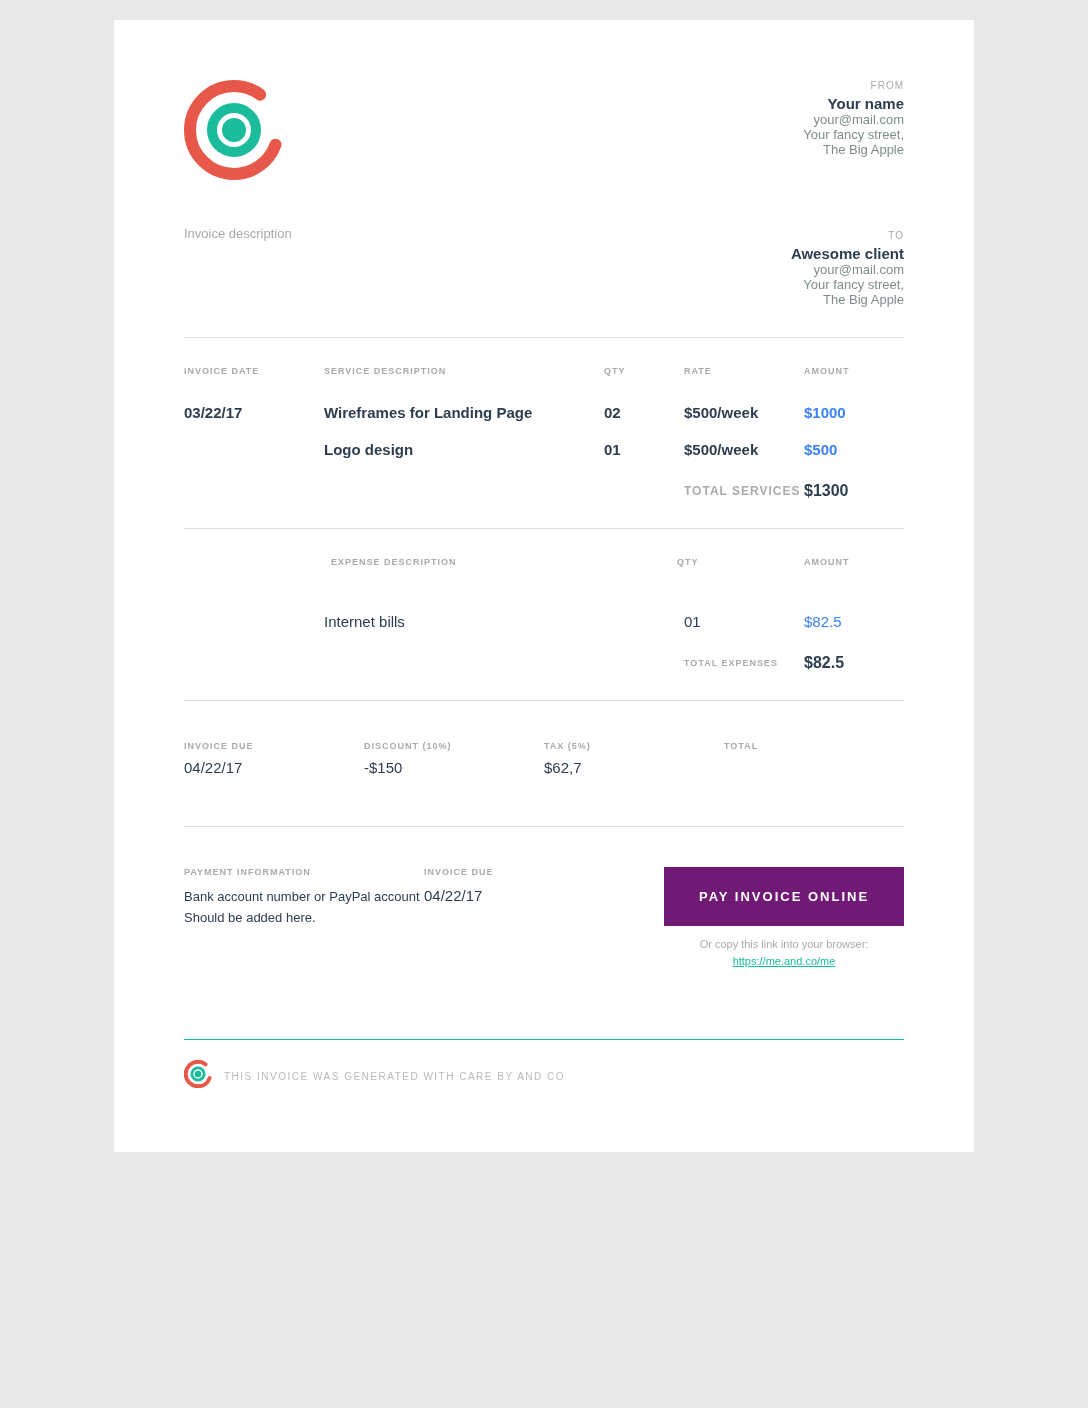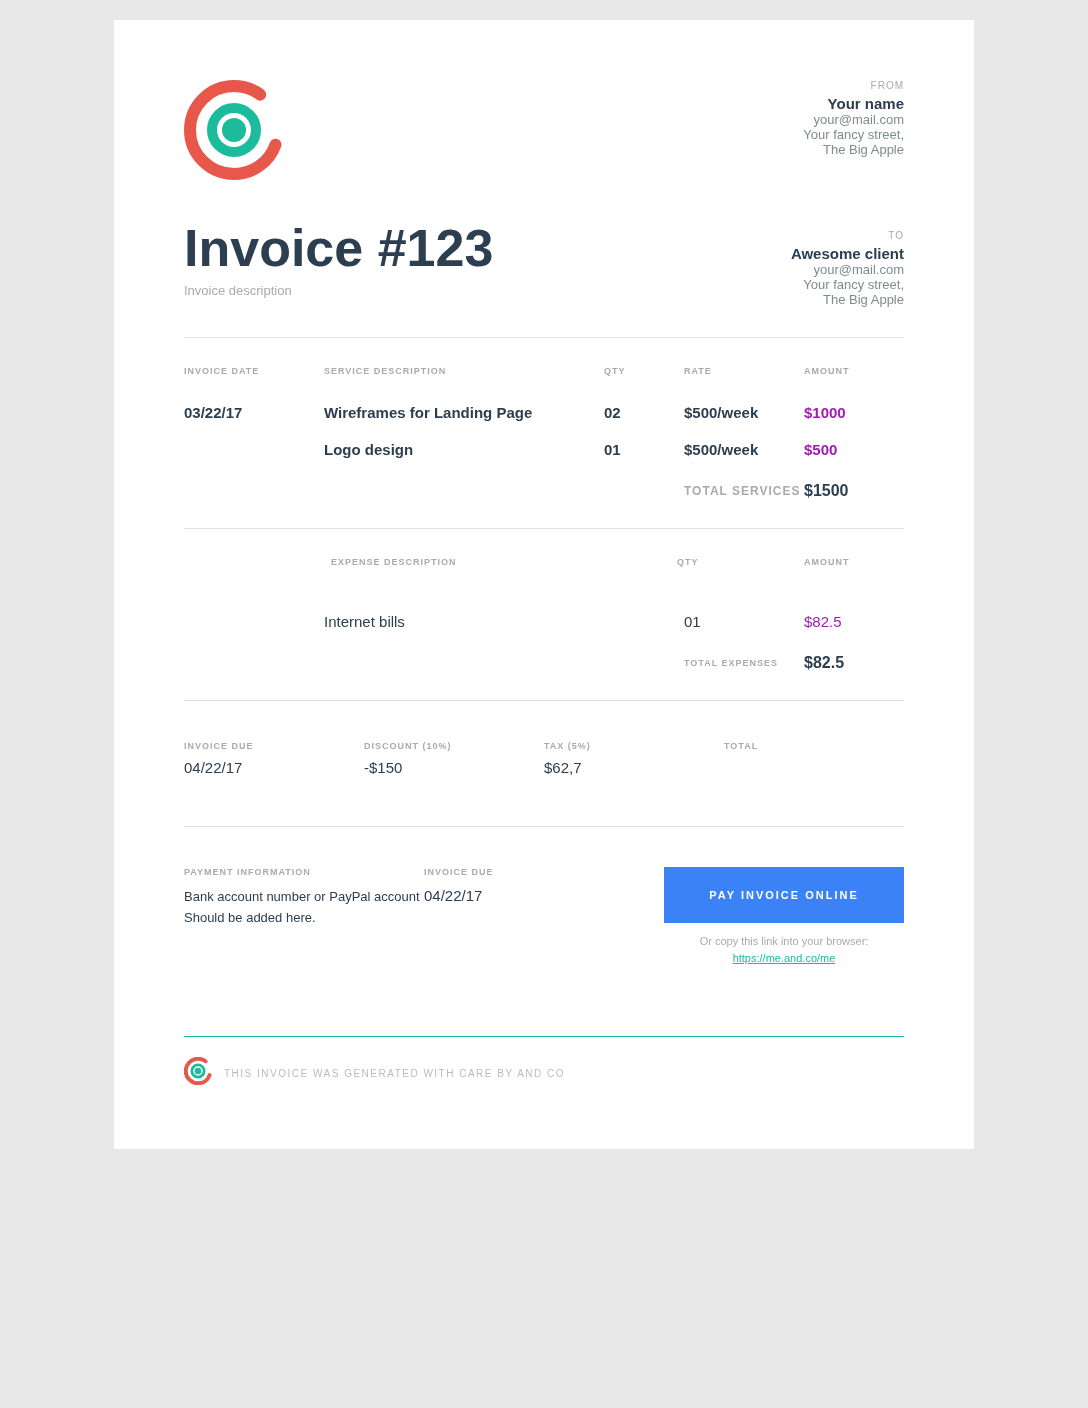--- a/index.html
+++ b/index.html
@@ -133,21 +133,21 @@
     .cell-qty {
       font-size: 15px;
       color: #2c3e50;
     }
     .cell-rate {
       font-size: 15px;
       color: #2c3e50;
     }
     .cell-amount {
       font-size: 15px;
-      color: #a21caf;
+      color: #3b82f6;
     }
     .total-row {
       display: grid;
       grid-template-columns: 140px 1fr 80px 120px 100px;
       padding: 8px 0;
       align-items: center;
       margin-top: 6px;
     }
     .total-label {
       font-size: 12px;
@@ -280,23 +280,23 @@
     .invoice-due-date {
       font-size: 15px;
       color: #2c3e50;
     }
     .pay-col {
       display: flex;
       flex-direction: column;
       align-items: center;
     }
     .pay-button {
-      background: #3b82f6;
+      background: #701a75;
       color: #fff;
-      font-size: 11px;
+      font-size: 13px;
       font-weight: 700;
       letter-spacing: 2px;
       text-transform: uppercase;
       padding: 22px 30px;
       border: none;
       cursor: pointer;
       width: 100%;
       text-align: center;
       margin-bottom: 10px;
     }
@@ -351,21 +351,20 @@
       <div class="from-label">FROM</div>
       <div class="from-name">Your name</div>
       <div class="from-detail">your@mail.com</div>
       <div class="from-detail">Your fancy street,</div>
       <div class="from-detail">The Big Apple</div>
     </div>
   </div>
 
   <div class="invoice-title-row">
     <div class="invoice-title-block">
-      <div class="invoice-title">Invoice #123</div>
       <div class="invoice-description">Invoice description</div>
     </div>
     <div class="to-block">
       <div class="to-label">TO</div>
       <div class="to-name">Awesome client</div>
       <div class="to-detail">your@mail.com</div>
       <div class="to-detail">Your fancy street,</div>
       <div class="to-detail">The Big Apple</div>
     </div>
   </div>
@@ -392,21 +391,21 @@
     <div class="table-row">
       <div class="empty-cell"></div>
       <div class="cell-desc">Logo design</div>
       <div class="cell-qty">01</div>
       <div class="cell-rate">$500/week</div>
       <div class="cell-amount">$500</div>
     </div>
 
     <div class="total-row">
       <div class="total-label">TOTAL SERVICES</div>
-      <div class="total-value">$1500</div>
+      <div class="total-value">$1300</div>
     </div>
   </div>
 
   <hr class="divider">
 
   <div class="expenses-section">
     <div class="exp-table-header">
       <div class="empty-cell"></div>
       <div class="table-header-label">EXPENSE DESCRIPTION</div>
       <div class="table-header-label">QTY</div>

